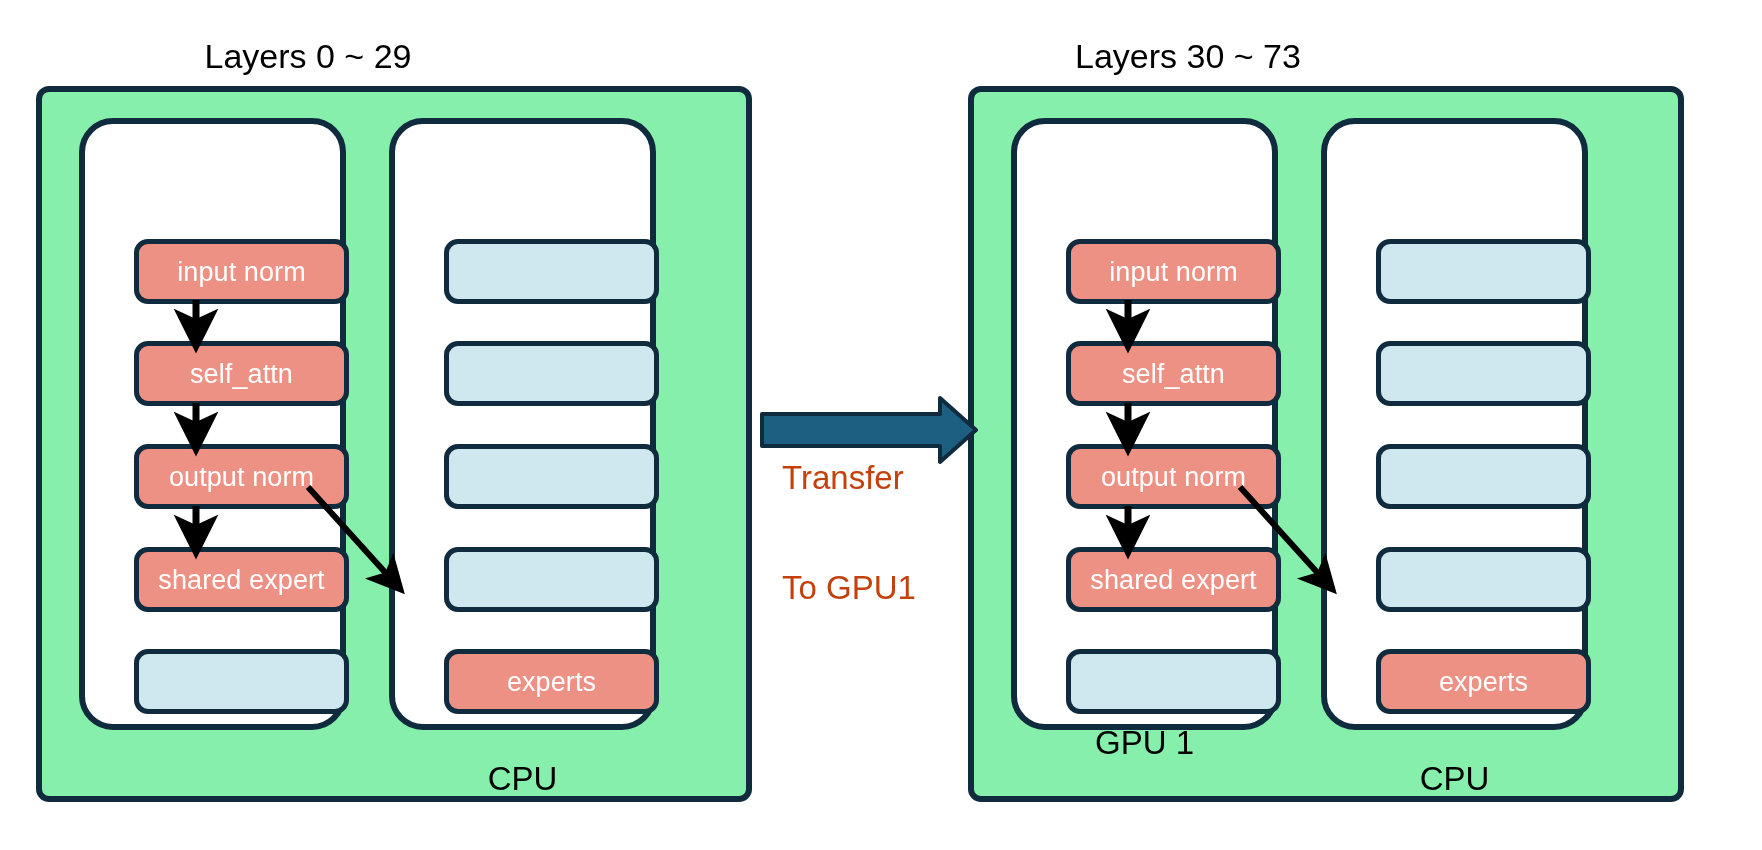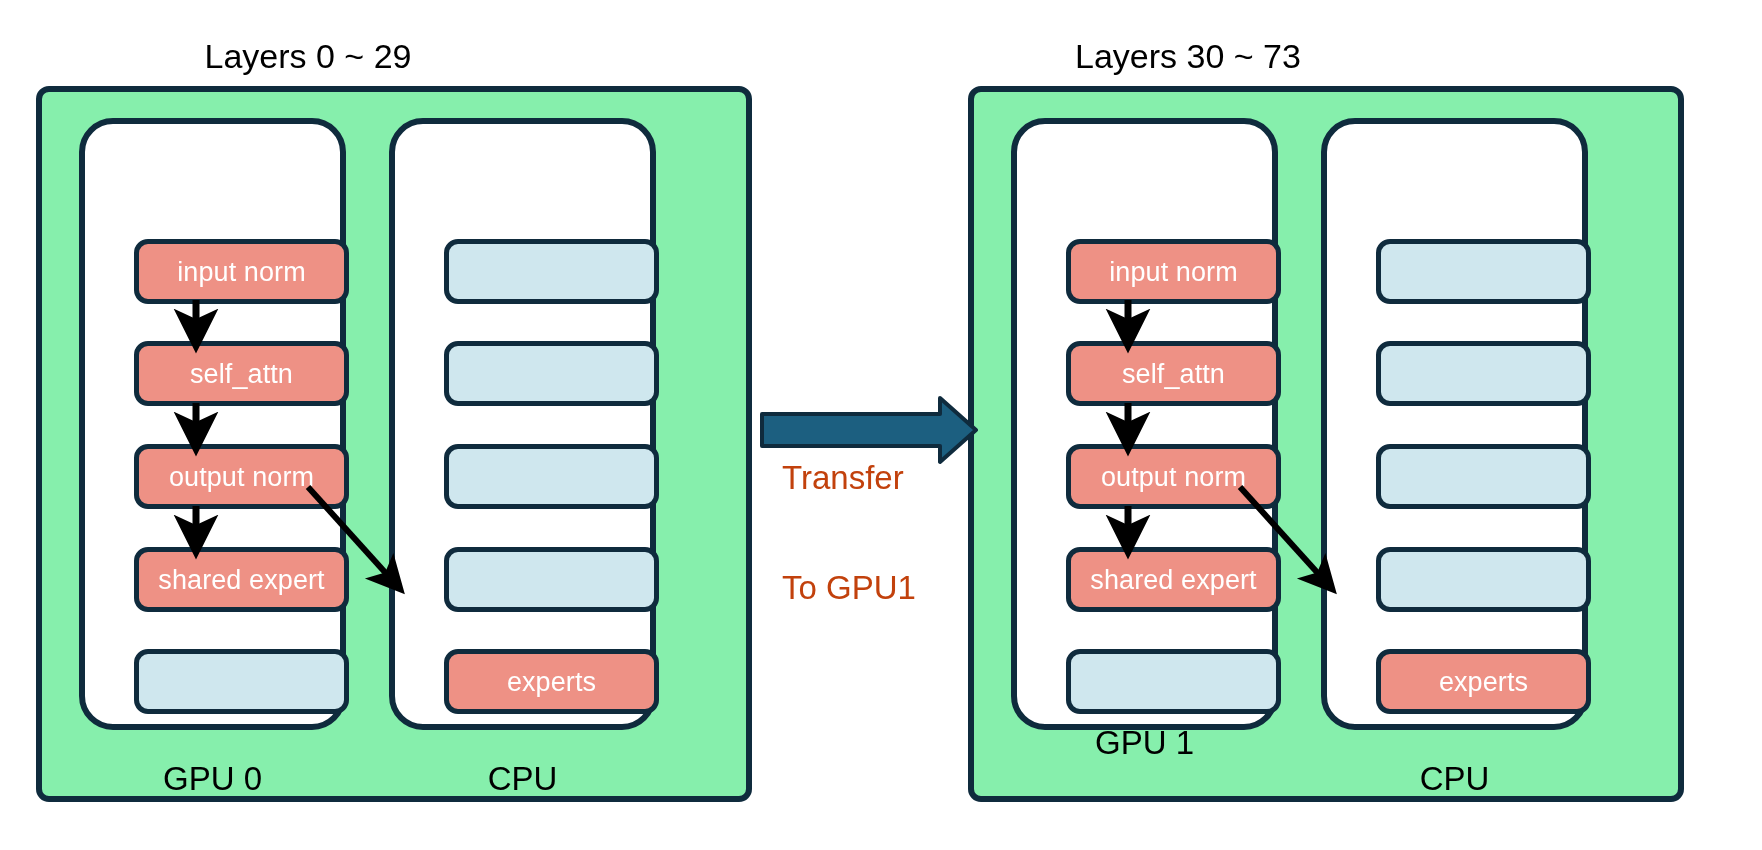--- a/index.html
+++ b/index.html
@@ -102,21 +102,20 @@
   <div class="group" style="left:36px; top:86px; width:716px; height:716px;">
 
     <div class="column" style="left:37px; top:26px; width:267px; height:612px;"></div>
 
     <div class="block salmon" style="left:92px; top:147px; width:215px; height:65px;">input norm</div>
     <div class="block salmon" style="left:92px; top:249px; width:215px; height:65px;">self_attn</div>
     <div class="block salmon" style="left:92px; top:352px; width:215px; height:65px;">output norm</div>
     <div class="block salmon" style="left:92px; top:455px; width:215px; height:65px;">shared expert</div>
     <div class="block blue" style="left:92px; top:557px; width:215px; height:65px;"></div>
 
-    <div class="column-label" style="left:37px; top:668px; width:267px;">GPU 0</div>
 
     <div class="column" style="left:347px; top:26px; width:267px; height:612px;"></div>
 
     <div class="block blue" style="left:402px; top:147px; width:215px; height:65px;"></div>
     <div class="block blue" style="left:402px; top:249px; width:215px; height:65px;"></div>
     <div class="block blue" style="left:402px; top:352px; width:215px; height:65px;"></div>
     <div class="block blue" style="left:402px; top:455px; width:215px; height:65px;"></div>
     <div class="block salmon" style="left:402px; top:557px; width:215px; height:65px;">experts</div>
 
     <div class="column-label" style="left:347px; top:668px; width:267px;">CPU</div>

